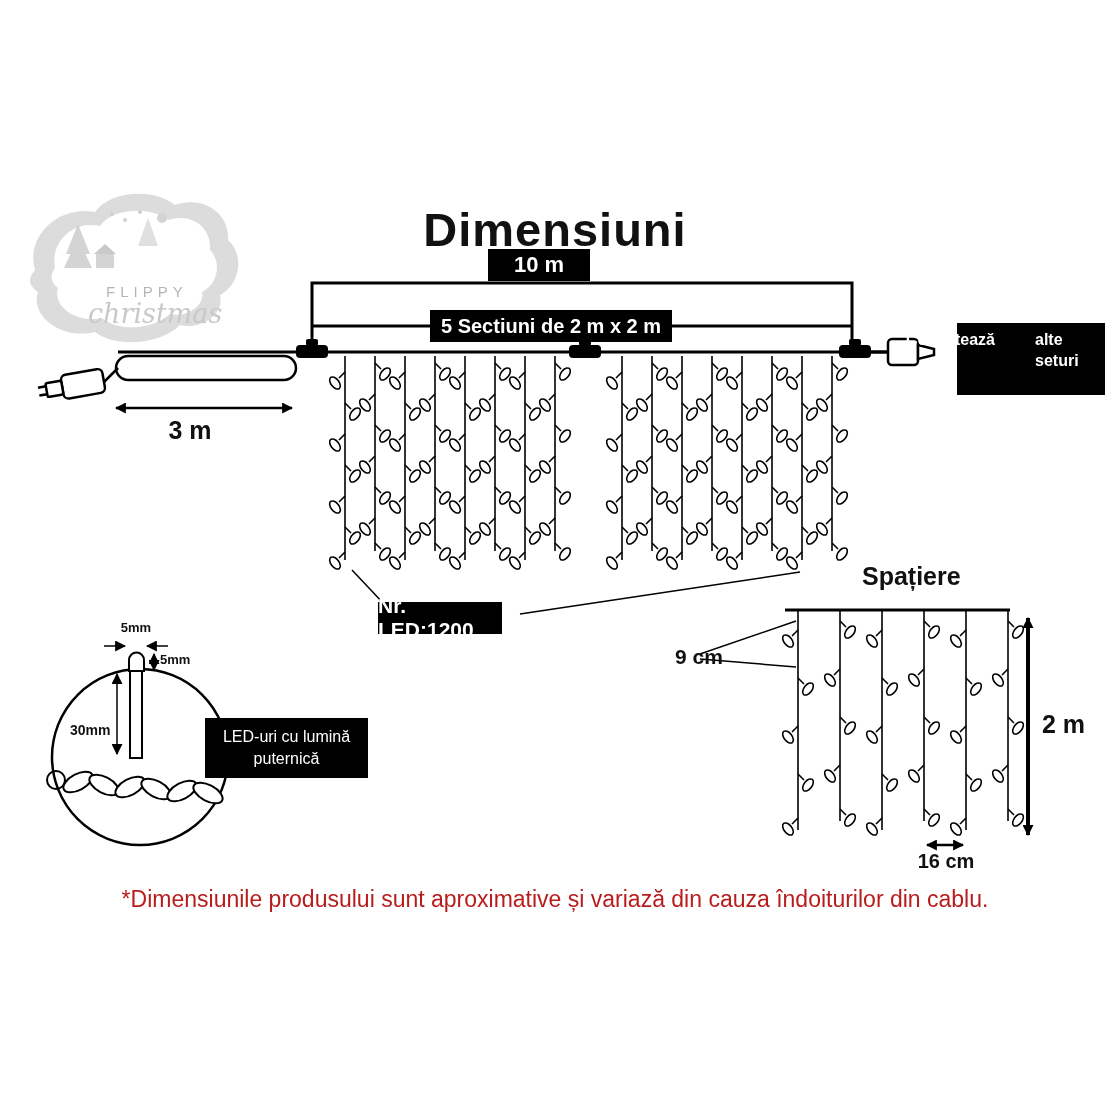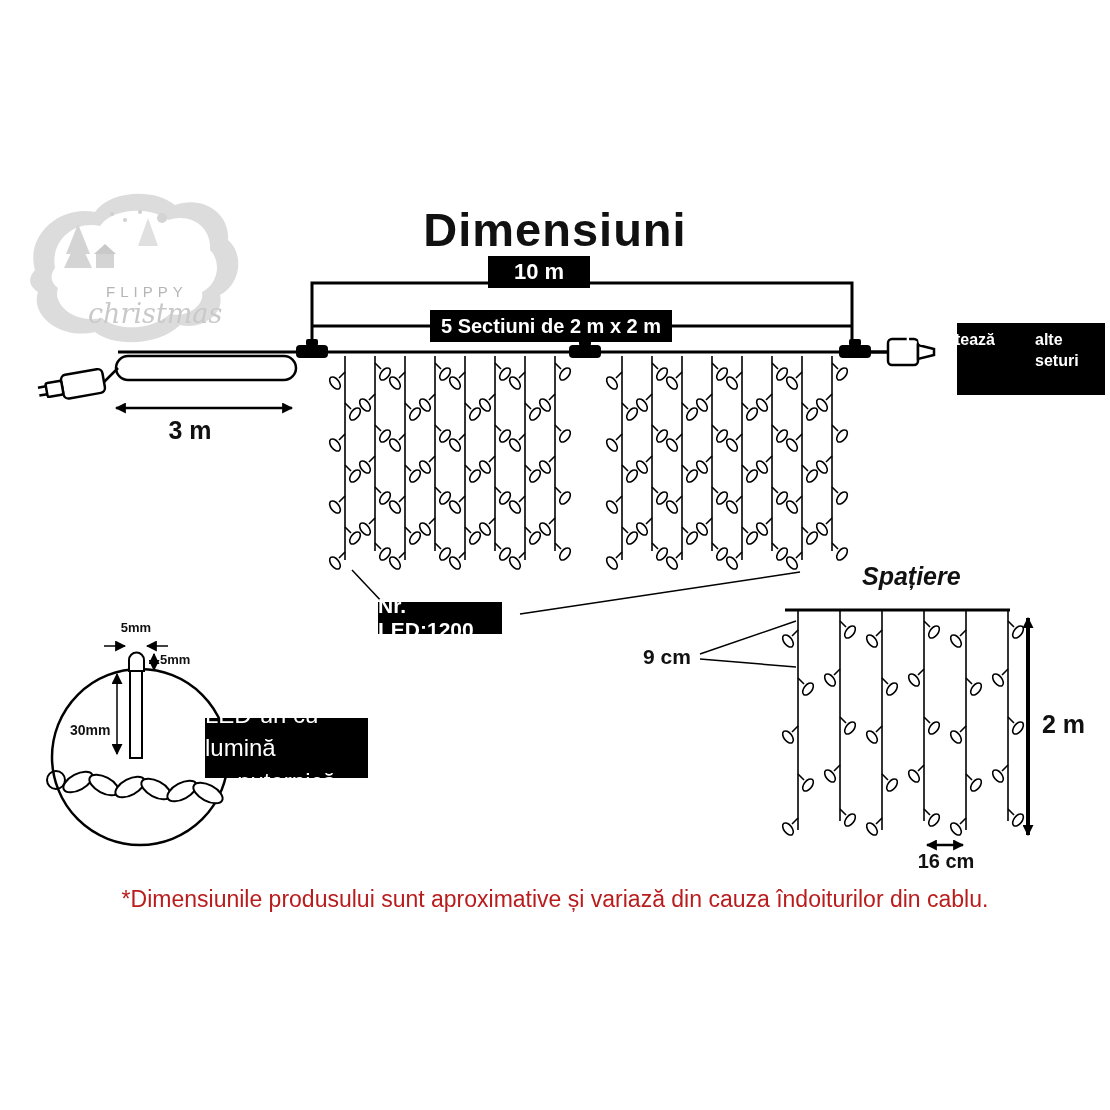--- a/index.html
+++ b/index.html
@@ -3,31 +3,31 @@
 <meta charset="utf-8">
 <style>
   html,body{margin:0;padding:0;background:#fff;}
   .canvas{position:relative;width:1110px;height:1110px;background:#fff;overflow:hidden;
           font-family:"Liberation Sans",sans-serif;color:#111;}
   .art{position:absolute;left:0;top:0;width:1110px;height:1110px;}
   .abs{position:absolute;}
   .title{left:0;right:0;top:202px;text-align:center;font-size:47px;font-weight:700;letter-spacing:1px;}
   .box{position:absolute;background:#000;color:#fff;display:flex;align-items:center;justify-content:center;
        font-weight:700;box-sizing:border-box;}
-  .box-10m{left:488px;top:256px;width:102px;height:32px;font-size:22px;}
+  .box-10m{left:488px;top:249px;width:102px;height:32px;font-size:22px;}
   .box-sections{left:430px;top:310px;width:242px;height:32px;font-size:20px;}
   .box-connect{left:957px;top:323px;width:148px;height:72px;flex-direction:row;align-items:flex-start;
                justify-content:center;padding:6px 10px;font-size:16px;line-height:1.32;gap:40px;}
   .box-nrled{left:378px;top:602px;width:124px;height:32px;font-size:21px;}
-  .box-callout{left:205px;top:718px;width:163px;height:60px;flex-direction:column;font-size:24px;
+  .box-callout{left:205px;top:718px;width:163px;height:60px;flex-direction:column;font-size:16px;
                font-weight:500;line-height:1.4;}
   .lbl{position:absolute;font-weight:700;}
   .lbl-3m{left:150px;top:416px;width:80px;text-align:center;font-size:25px;}
-  .lbl-spatiere{left:862px;top:562px;font-size:25px;font-style:italic;}
-  .lbl-9cm{left:643px;top:645px;font-size:21px;}
+  .lbl-spatiere{left:862px;top:562px;font-size:25px;}
+  .lbl-9cm{left:675px;top:645px;font-size:21px;}
   .lbl-2m{left:1042px;top:710px;font-size:25px;}
   .lbl-16cm{left:908px;top:850px;width:76px;text-align:center;font-size:20px;}
   .lbl-marimea{left:46px;top:595px;font-size:24px;}
   .lbl-5mm-w{left:114px;top:620px;width:44px;text-align:center;font-size:13px;}
   .lbl-5mm-c{left:160px;top:652px;font-size:13px;}
   .lbl-30mm{left:70px;top:722px;font-size:14px;}
   .footer{left:0;right:0;top:886px;text-align:center;font-size:23px;font-weight:400;color:#b91c1c;}
   .logo-flippy{left:106px;top:283px;font-size:15px;letter-spacing:5px;color:#b5b5b5;font-weight:500;}
   .logo-script{left:88px;top:298px;font-family:"DejaVu Serif",serif;font-style:italic;font-size:27px;color:#c9c9c9;}
 </style>

